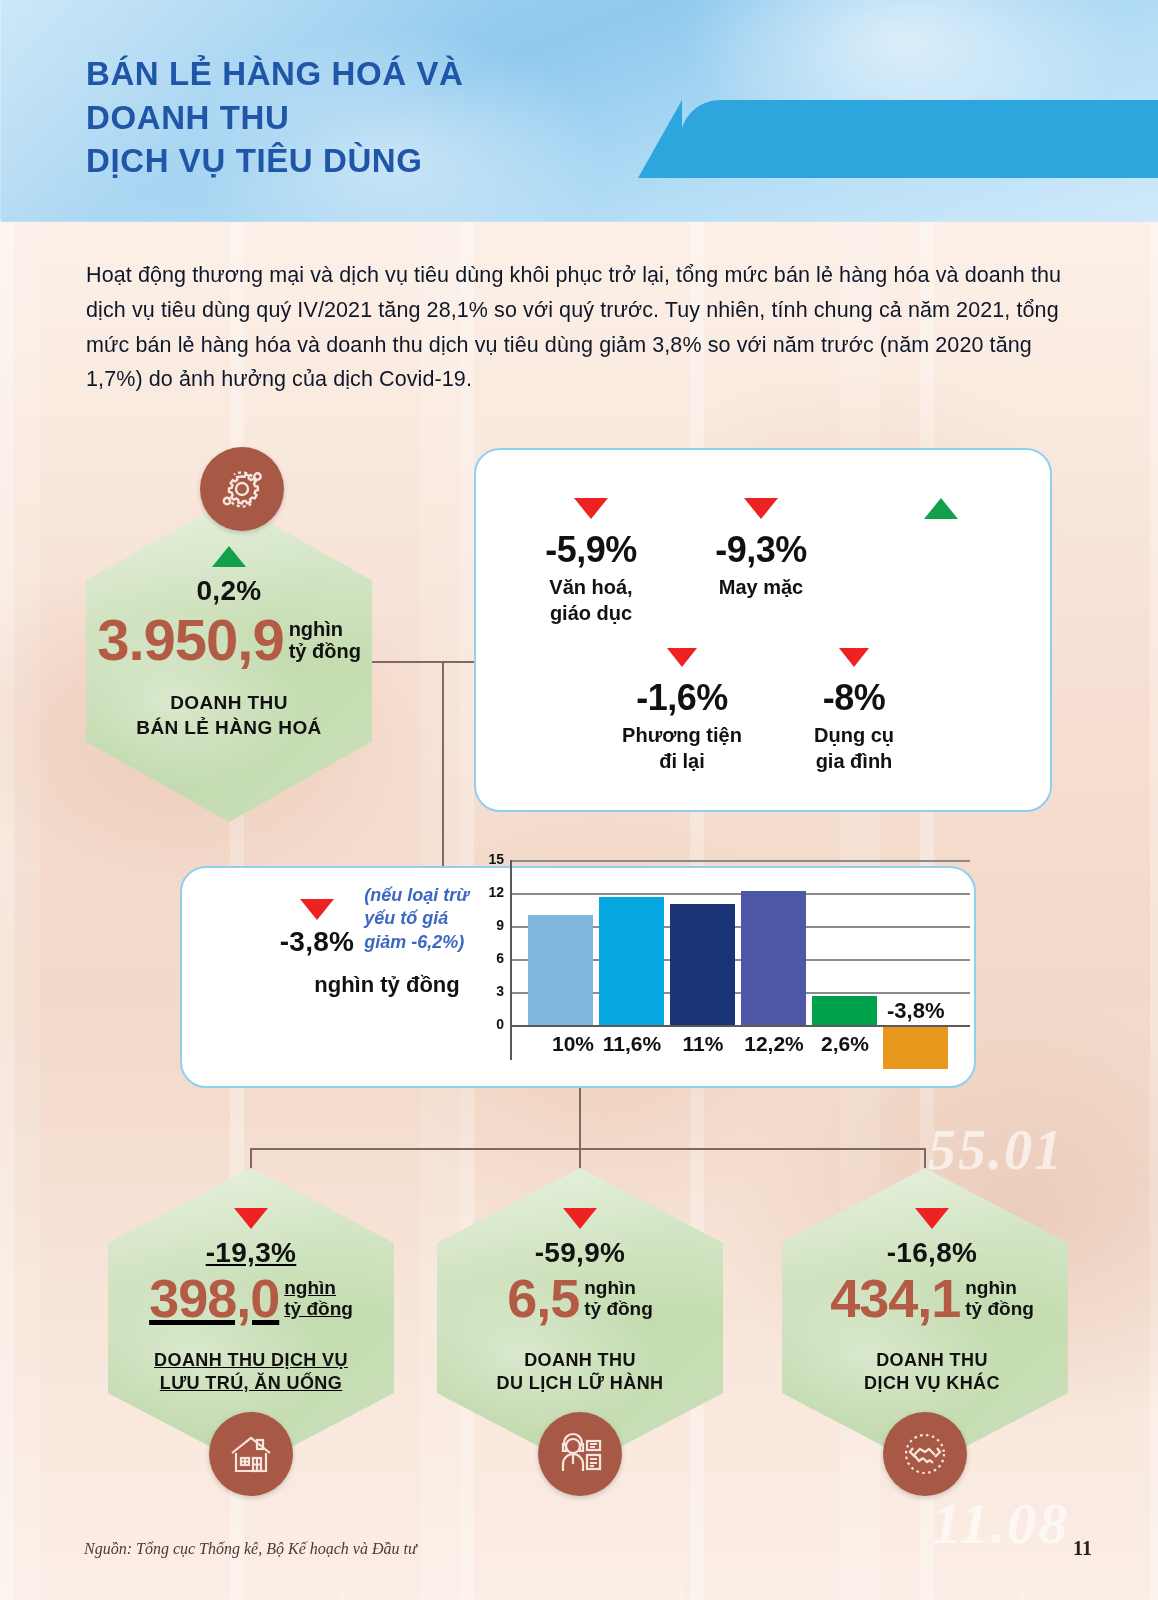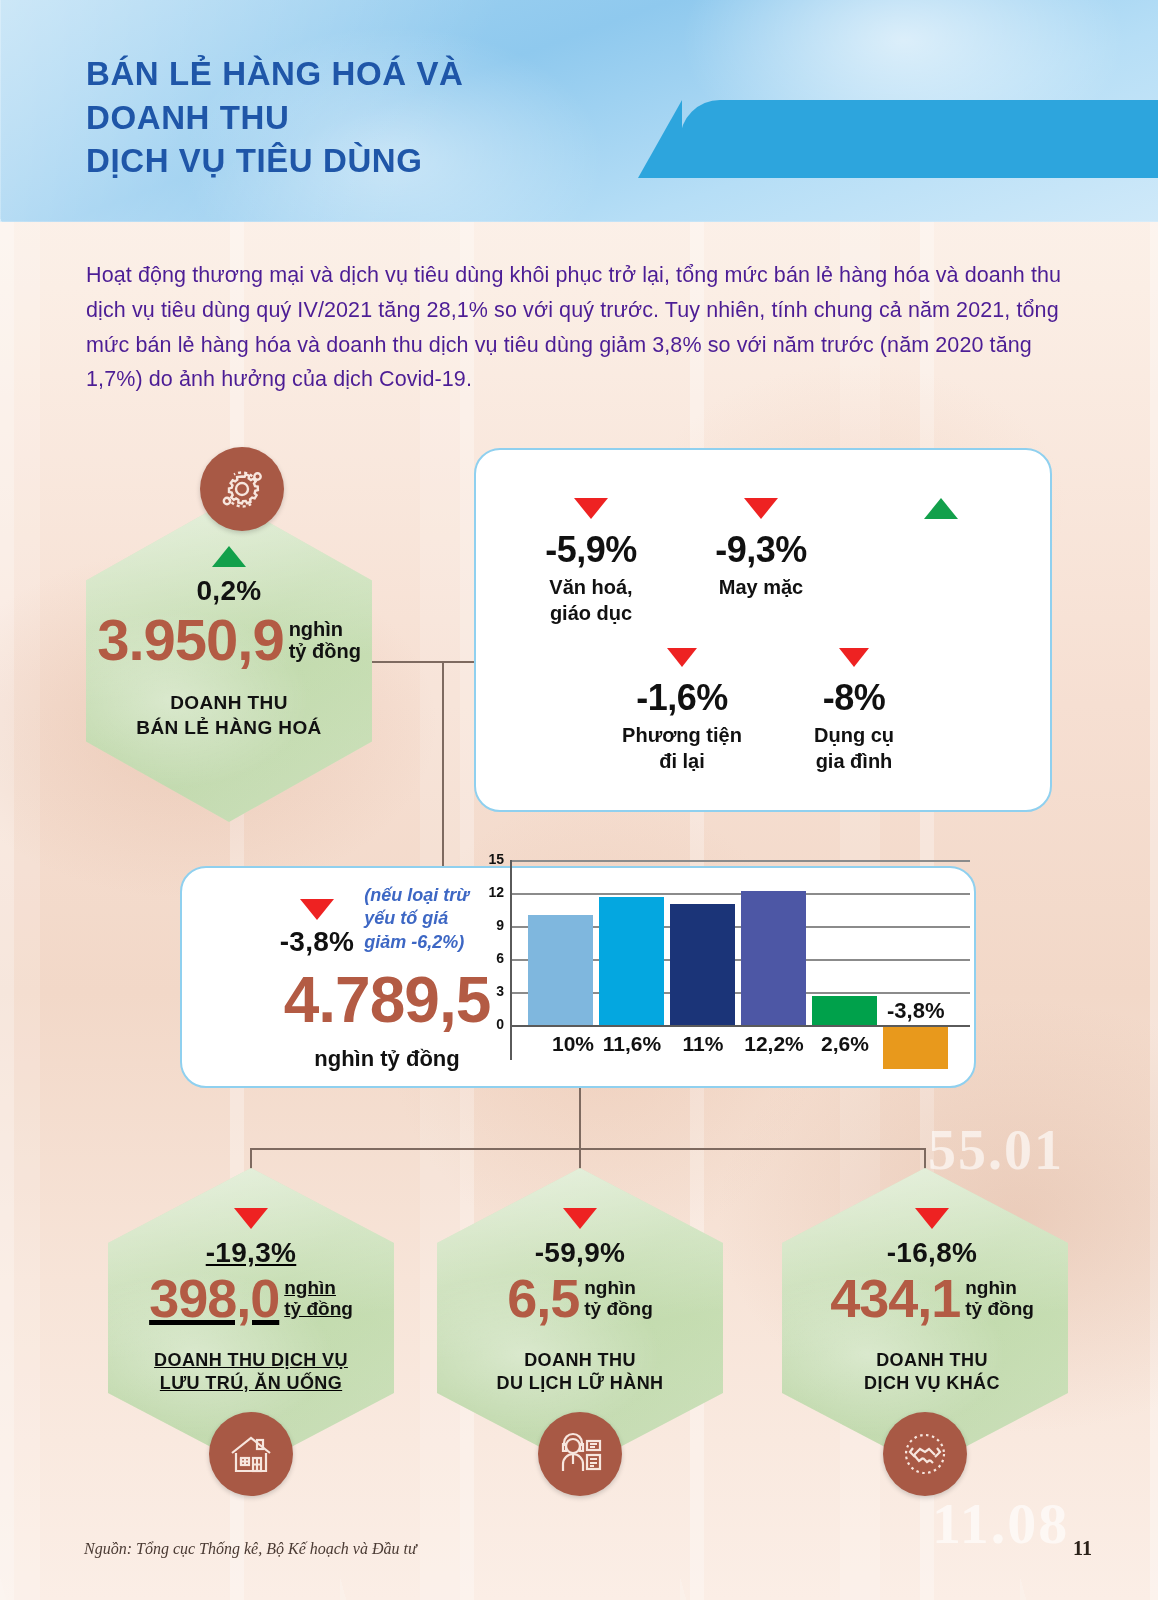--- a/index.html
+++ b/index.html
@@ -28,21 +28,21 @@
   #bg-blur{
     position:absolute; left:0; right:0; top:230px; bottom:0;
     background:
       radial-gradient(ellipse 360px 250px at 16% 36%,rgba(212,160,130,.30),transparent 70%),
       radial-gradient(ellipse 300px 320px at 52% 58%,rgba(226,178,150,.26),transparent 72%),
       radial-gradient(ellipse 420px 300px at 88% 72%,rgba(205,150,120,.28),transparent 72%),
       radial-gradient(ellipse 300px 200px at 74% 20%,rgba(235,195,170,.25),transparent 70%);
   }
   .wm{
     position:absolute; color:rgba(255,255,255,.62);
-    font-family:"Liberation Serif", serif; font-weight:700;
+    font-family:"Liberation Serif", serif; font-style:italic; font-weight:700;
     letter-spacing:2px; user-select:none;
   }
   #wm-1{ top:8px;  left:648px; font-size:40px; color:rgba(255,255,255,.75); }
   #wm-2{ top:1118px;left:928px; font-size:56px; }
   #wm-3{ top:1490px;left:932px; font-size:58px; }
 
   
   #header{
     position:absolute; left:0; top:0; width:1158px; height:222px;
     background:
@@ -74,21 +74,21 @@
   #title{
     position:absolute; left:86px; top:52px; width:560px;
     color:#1f56a8; font-weight:bold; font-size:33px; line-height:1.32;
     letter-spacing:.6px; text-transform:uppercase;
   }
   #title div{ white-space:nowrap; }
 
   
   #intro{
     position:absolute; left:86px; top:258px; width:978px;
-    color:#4c1d95; font-size:21.5px; line-height:1.62; letter-spacing:.1px;
+    color:#0f172a; font-size:21.5px; line-height:1.62; letter-spacing:.1px;
   }
 
   
   .ln{ position:absolute; background:#7e6a60; }
 
   
   .hex{
     position:absolute;
     clip-path:polygon(50% 0%,100% 25%,100% 75%,50% 100%,0% 75%,0% 25%);
     background:
@@ -276,21 +276,20 @@
 <div class="card" style="left:180px; top:866px; width:796px; height:222px;">
 
   <div style="position:absolute; left:60px; top:20px; width:290px; text-align:center;">
     <div style="display:flex; align-items:flex-end; justify-content:center; gap:10px;">
       <div>
         <div class="tri-dn" style="margin:0 auto;"></div>
         <div class="pct" style="margin-top:6px;">-3,8%</div>
       </div>
       <div id="note" style="position:relative; left:0; top:-4px; width:130px;">(nếu loại trừ yếu tố giá giảm -6,2%)</div>
     </div>
-    <div class="bignum" style="font-size:64px; margin-top:10px;">4.789,5</div>
     <div style="font-size:22px; font-weight:bold; color:#111; margin-top:14px;">nghìn tỷ đồng</div>
   </div>
 
   <div id="chart-wrap" style="left:300px; top:-10px; width:490px; height:222px;">
 
     <div class="grid-line" style="left:28px; top:2px;   width:460px;"></div>
     <div class="grid-line" style="left:28px; top:35px;  width:460px;"></div>
     <div class="grid-line" style="left:28px; top:68px;  width:460px;"></div>
     <div class="grid-line" style="left:28px; top:101px; width:460px;"></div>
     <div class="grid-line" style="left:28px; top:134px; width:460px;"></div>

